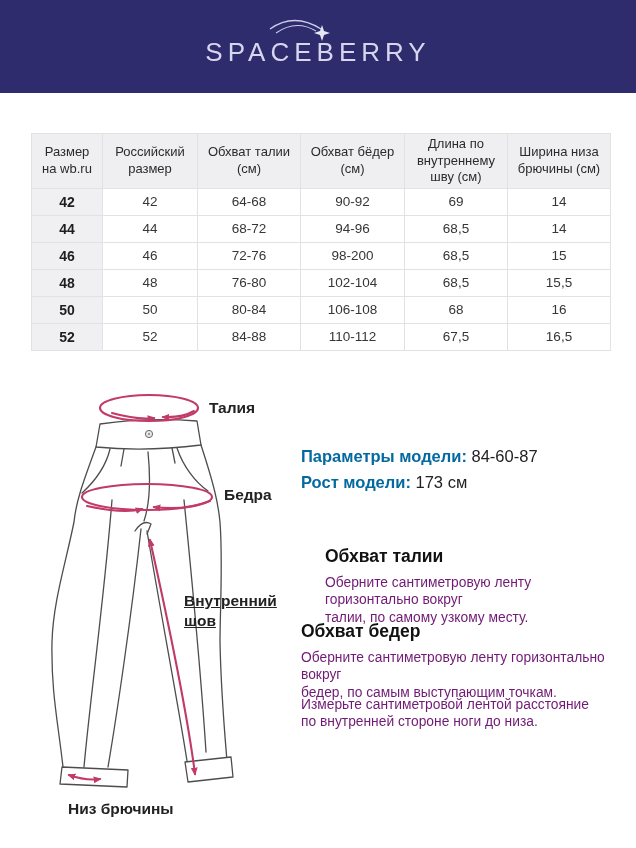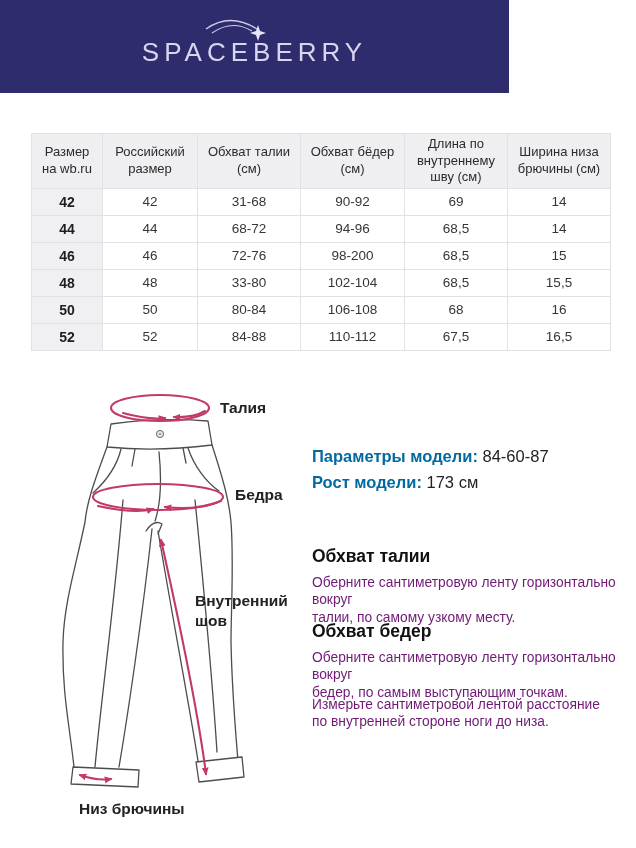--- a/index.html
+++ b/index.html
@@ -5,21 +5,21 @@
   html,body{margin:0;padding:0;}
   body{
     width:636px;height:848px;position:relative;overflow:hidden;
     background:#ffffff;
     font-family:"Liberation Sans", sans-serif;
     -webkit-font-smoothing:antialiased;
   }
 
   
   .brand-header{
-    position:absolute;left:0;top:0;width:509px;height:93px;
+    position:absolute;left:0;top:0;width:636px;height:93px;
     background:#2f2c6e;display:flex;align-items:center;justify-content:center;
   }
   .logo{position:relative;display:inline-block;padding-top:12px;}
   .logo-text{
     color:#d8d5ee;font-size:26px;font-weight:300;letter-spacing:5px;
     font-family:"Liberation Sans", sans-serif;
   }
   .logo-star{position:absolute;left:26%;top:-12px;width:70px;height:34px;}
 
   
@@ -36,39 +36,39 @@
     font-size:13px;font-weight:500;line-height:1.28;
   }
   .size-table tbody td{
     height:27px;color:#363636;font-size:13.5px;font-weight:400;background:#ffffff;
   }
   .size-table tbody td.rowhead{
     background:#f0f0f2;color:#1e1e1e;font-weight:700;font-size:14px;
   }
 
   
-  .diagram{position:absolute;left:15px;top:385px;width:504px;height:463px;}
+  .diagram{position:absolute;left:4px;top:385px;width:504px;height:463px;}
   .pants-svg{position:absolute;left:20px;top:5px;width:260px;height:440px;}
   .diag-label{
     position:absolute;color:#222;font-size:15.5px;font-weight:600;
     line-height:20px;white-space:pre-line;
   }
   .lbl-waist{left:205px;top:13px;}
   .lbl-hips{left:220px;top:100px;}
-  .lbl-inseam{left:180px;top:206px;width:110px;}
+  .lbl-inseam{left:180px;top:206px;width:110px;text-decoration:underline;}
   .lbl-hem{left:64px;top:414px;}
 
   
   .info-col{position:absolute;left:297px;top:59px;width:318px;}
   .model-info{position:absolute;left:0;top:0;}
   .mi-line{font-size:16.5px;line-height:25.5px;color:#222;}
   .mi-label{font-weight:700;color:#0369a1;}
   .mi-value{font-weight:400;text-align:right;}
   .guide-sec{position:absolute;left:0;}
-  .sec-0{top:101px;} .sec-1{top:176px;} .sec-2{top:252px;}
+  .sec-0{top:101px;margin-left:24px;} .sec-1{top:176px;} .sec-2{top:252px;}
   .guide-sec h3{
     margin:0 0 7px 0;font-size:17.5px;font-weight:700;color:#111;line-height:22px;
   }
   .guide-sec p{
     margin:0;font-size:13.8px;color:#701a75;line-height:17.4px;white-space:pre-line;
   }
 </style>
 </head>
 <body>
 
@@ -100,21 +100,21 @@
           <th>Обхват талии (см)</th>
           <th>Обхват бёдер (см)</th>
           <th>Длина по внутреннему шву (см)</th>
           <th>Ширина низа брючины (см)</th>
         </tr>
     </thead>
     <tbody>
         <tr>
           <td class="rowhead">42</td>
           <td>42</td>
-          <td>31-68</td>
+          <td>64-68</td>
           <td>90-92</td>
           <td>69</td>
           <td>14</td>
         </tr>
         <tr>
           <td class="rowhead">44</td>
           <td>44</td>
           <td>68-72</td>
           <td>94-96</td>
           <td>68,5</td>
@@ -124,21 +124,21 @@
           <td class="rowhead">46</td>
           <td>46</td>
           <td>72-76</td>
           <td>98-200</td>
           <td>68,5</td>
           <td>15</td>
         </tr>
         <tr>
           <td class="rowhead">48</td>
           <td>48</td>
-          <td>33-80</td>
+          <td>76-80</td>
           <td>102-104</td>
           <td>68,5</td>
           <td>15,5</td>
         </tr>
         <tr>
           <td class="rowhead">50</td>
           <td>50</td>
           <td>80-84</td>
           <td>106-108</td>
           <td>68</td>

